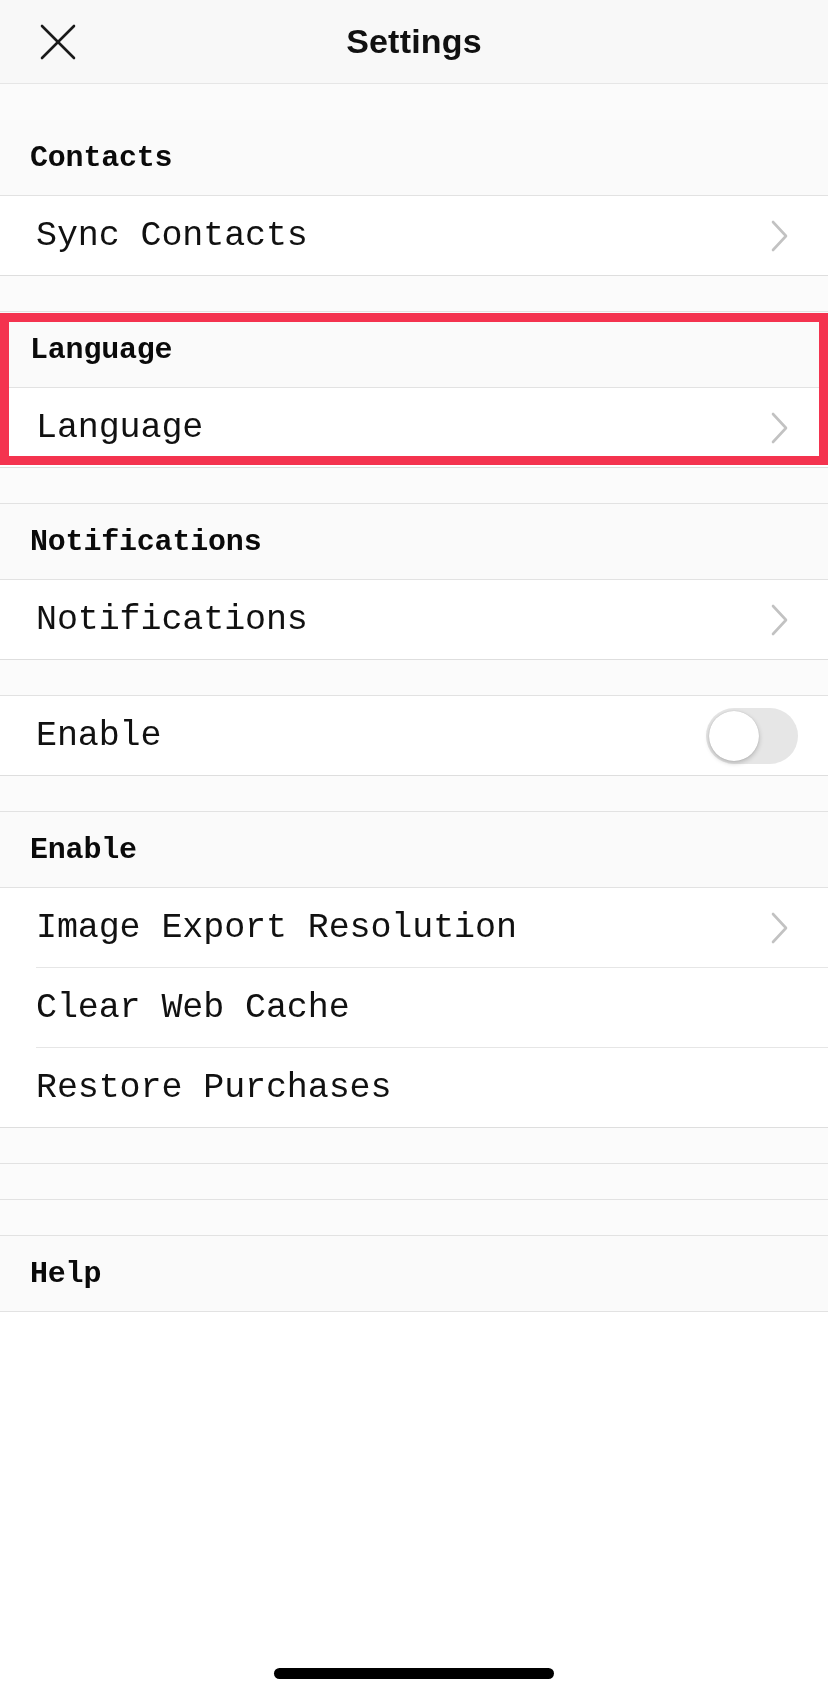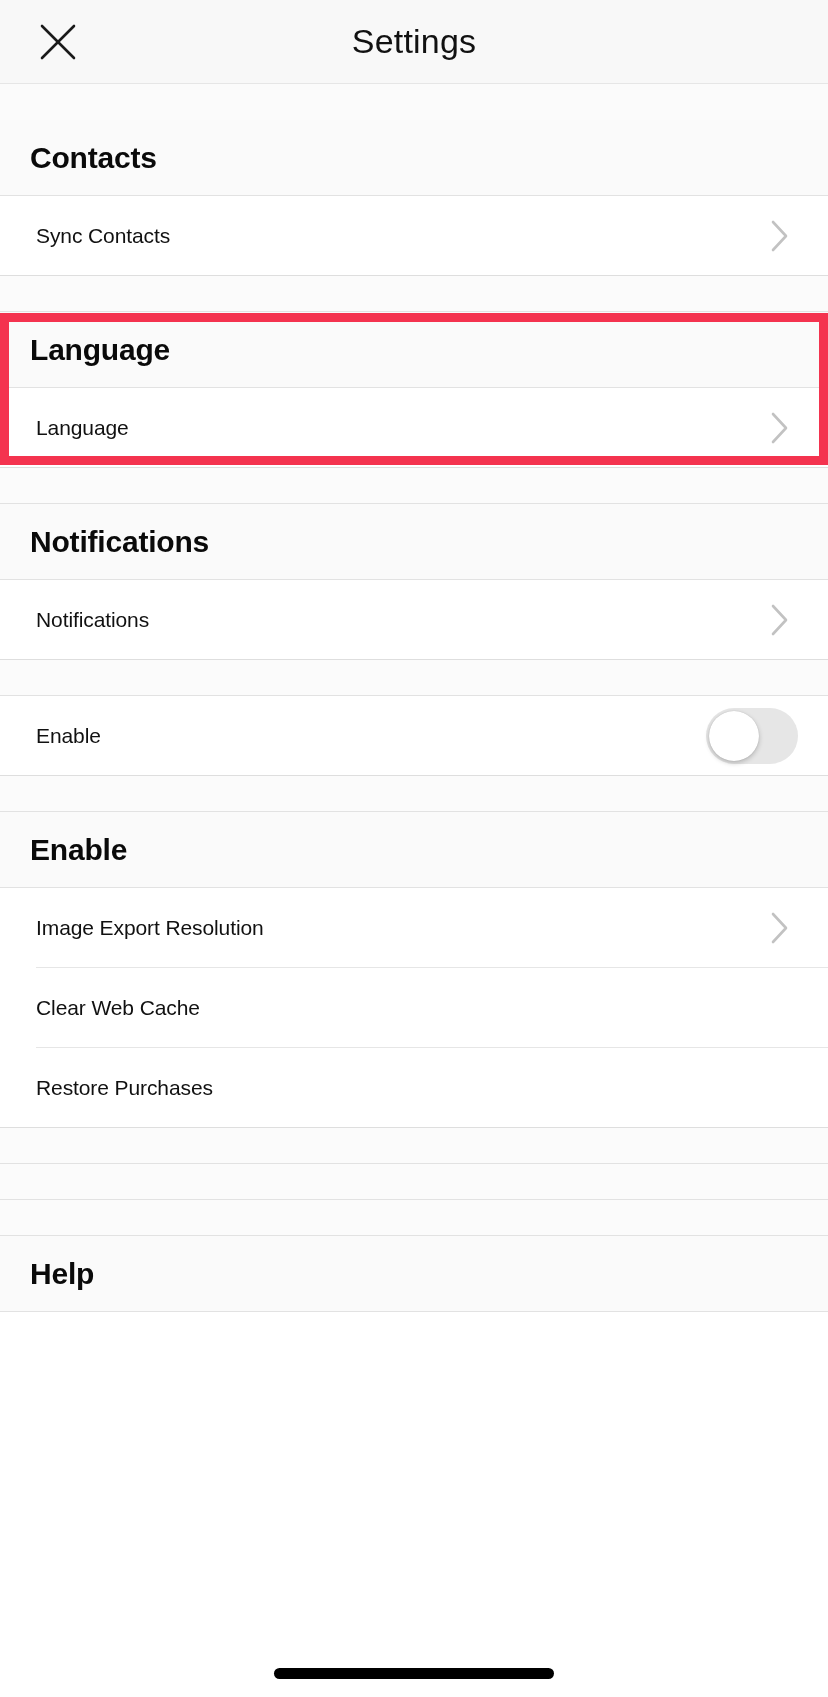--- a/index.html
+++ b/index.html
@@ -39,27 +39,27 @@
     display: flex;
     align-items: center;
     justify-content: center;
     cursor: pointer;
   }
   .close-btn svg { display: block; }
   .nav-title {
     width: 100%;
     text-align: center;
     font-size: 34px;
-    font-weight: 400;
+    font-weight: 700;
     color: #111111;
     letter-spacing: 0.2px;
   }
 
   
-  .section { background: #737373; }
+  .section { background: #737373; font-family: Liberation Mono, monospace; }
 
   .section-header {
     background: #fafafa;
     padding: 0 30px;
     height: 76px;
     display: flex;
     align-items: center;
     border-bottom: 1px solid #e2e2e2;
   }
   .section-title {
@@ -81,21 +81,21 @@
     position: relative;
     background: #ffffff;
     height: 80px;
     padding: 0 30px 0 36px;
     display: flex;
     align-items: center;
     justify-content: space-between;
     cursor: pointer;
   }
   .row-label {
-    font-size: 21px;
+    font-size: 35px;
     font-weight: 400;
     color: #111111;
     letter-spacing: -0.1px;
   }
   .row.divider-inset::after {
     content: "";
     position: absolute;
     left: 36px;
     right: 0;
     bottom: 0;

